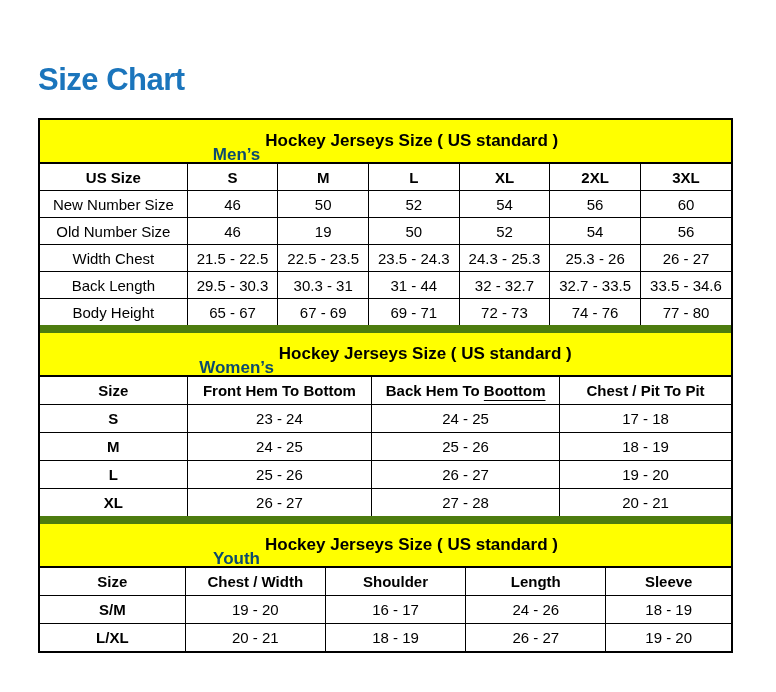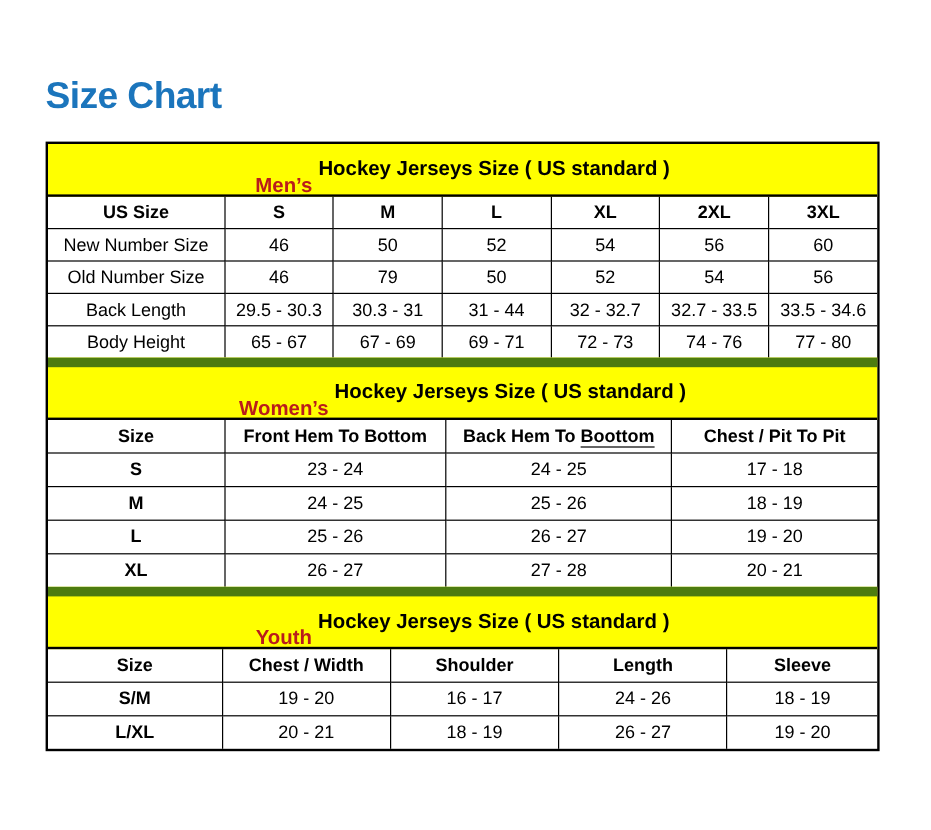--- a/index.html
+++ b/index.html
@@ -29,21 +29,21 @@
   }
   .band{
     background:#FFFF00;
     height:42px;
     display:flex;align-items:center;justify-content:center;
     font-size:17px;font-weight:700;
     border-bottom:2px solid #000;
     gap:5px;
   }
   .band.mid{border-top:8px solid #4d7c0f;}
-  .band .hl{color:#b91c1c;margin-top:28px;}
+  .band .hl{color:#0c4a6e;margin-top:28px;}
   table{
     width:100%;
     border-collapse:collapse;
     table-layout:fixed;
   }
   th,td{
     border:1px solid #000;
     text-align:center;
     vertical-align:middle;
     font-size:15px;
@@ -110,25 +110,34 @@
         <td>46</td>
         <td>50</td>
         <td>52</td>
         <td>54</td>
         <td>56</td>
         <td>60</td>
       </tr>
       <tr>
         <td>Old Number Size</td>
         <td>46</td>
-        <td>79</td>
+        <td>19</td>
         <td>50</td>
         <td>52</td>
         <td>54</td>
         <td>56</td>
+      </tr>
+      <tr>
+        <td>Width Chest</td>
+        <td>21.5 - 22.5</td>
+        <td>22.5 - 23.5</td>
+        <td>23.5 - 24.3</td>
+        <td>24.3 - 25.3</td>
+        <td>25.3 - 26</td>
+        <td>26 - 27</td>
       </tr>
       <tr>
         <td>Back Length</td>
         <td>29.5 - 30.3</td>
         <td>30.3 - 31</td>
         <td>31 - 44</td>
         <td>32 - 32.7</td>
         <td>32.7 - 33.5</td>
         <td>33.5 - 34.6</td>
       </tr>

